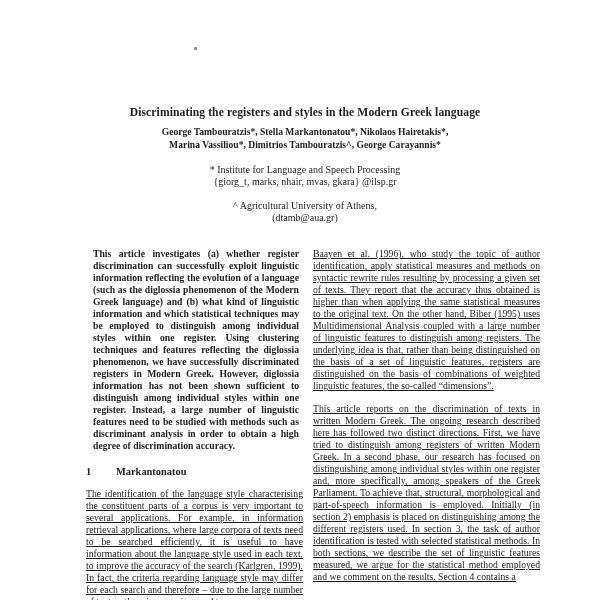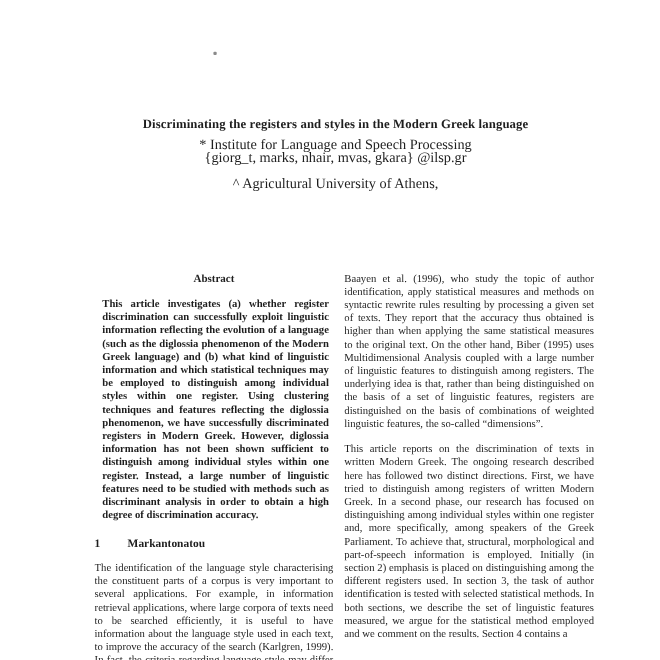--- a/index.html
+++ b/index.html
@@ -32,21 +32,21 @@
     margin: 0 0 6px 0;
     letter-spacing: 0.1px;
   }
   .authors {
     font-size: 9.6px;
     font-weight: bold;
     line-height: 13px;
     margin-bottom: 13px;
   }
   .affil {
-    font-size: 13px;
+    font-size: 10px;
     line-height: 11.5px;
   }
   .affil-2 { margin-top: 13px; font-family: Liberation Serif, serif; }
   .col {
     position: absolute;
     top: 224px;
     height: 376px;
     overflow: hidden;
     text-align: justify;
     font-size: 9.7px;
@@ -66,43 +66,47 @@
     font-weight: bold;
     text-align: left;
     margin: 14px 0 10px 0;
     display: flex;
   }
   .section-number {
     display: inline-block;
     width: 30px;
     flex: 0 0 30px;
   }
-  .para { margin: 0 0 11px 0; }
+  .para { margin: 0 0 11px 0; text-decoration: underline; }
   .para:last-child { margin-bottom: 0; }
 </style>
 </head>
 <body>
 
 <div class="page">
 
   <div class="speck"></div>
 
   <header class="head">
     <h1 class="title">Discriminating the registers and styles in the Modern Greek language</h1>
+    <div class="authors">
+      <div>George Tambouratzis*, Stella Markantonatou*, Nikolaos Hairetakis*,</div>
+      <div>Marina Vassiliou*, Dimitrios Tambouratzis^, George Carayannis*</div>
+    </div>
     <div class="affil affil-1">
       <div>* Institute for Language and Speech Processing</div>
       <div>{giorg_t, marks, nhair, mvas, gkara} @ilsp.gr</div>
     </div>
     <div class="affil affil-2">
       <div>^ Agricultural University of Athens,</div>
+      <div>(dtamb@aua.gr)</div>
     </div>
   </header>
 
   <section class="col col-left">
-    <h2 class="abstract-heading">Abstract</h2>
     <p class="abstract-body">This article investigates (a) whether register discrimination can successfully exploit linguistic information reflecting the evolution of a language (such as the diglossia phenomenon of the Modern Greek language) and (b) what kind of linguistic information and which statistical techniques may be employed to distinguish among individual styles within one register. Using clustering techniques and features reflecting the diglossia phenomenon, we have successfully discriminated registers in Modern Greek. However, diglossia information has not been shown sufficient to distinguish among individual styles within one register. Instead, a large number of linguistic features need to be studied with methods such as discriminant analysis in order to obtain a high degree of discrimination accuracy.</p>
     <h3 class="section-heading">
       <span class="section-number">1</span>
       <span>Markantonatou</span>
     </h3>
     <p class="para">The identification of the language style characterising the constituent parts of a corpus is very important to several applications. For example, in information retrieval applications, where large corpora of texts need to be searched efficiently, it is useful to have information about the language style used in each text, to improve the accuracy of the search (Karlgren, 1999). In fact, the criteria regarding language style may differ for each search and therefore – due to the large number of texts – there is a genuine need to</p>
   </section>
 
   <section class="col col-right">
     <p class="para">Baayen et al. (1996), who study the topic of author identification, apply statistical measures and methods on syntactic rewrite rules resulting by processing a given set of texts. They report that the accuracy thus obtained is higher than when applying the same statistical measures to the original text. On the other hand, Biber (1995) uses Multidimensional Analysis coupled with a large number of linguistic features to distinguish among registers. The underlying idea is that, rather than being distinguished on the basis of a set of linguistic features, registers are distinguished on the basis of combinations of weighted linguistic features, the so-called “dimensions”.</p>

